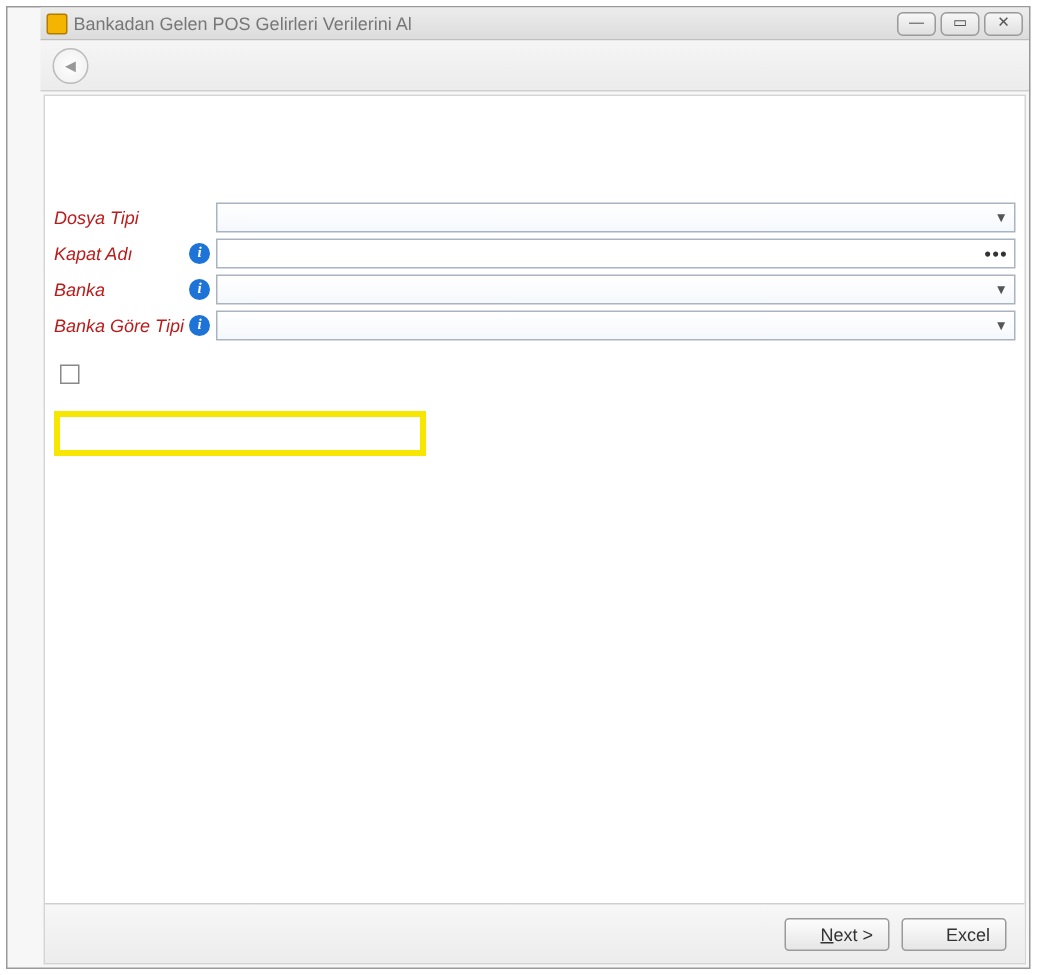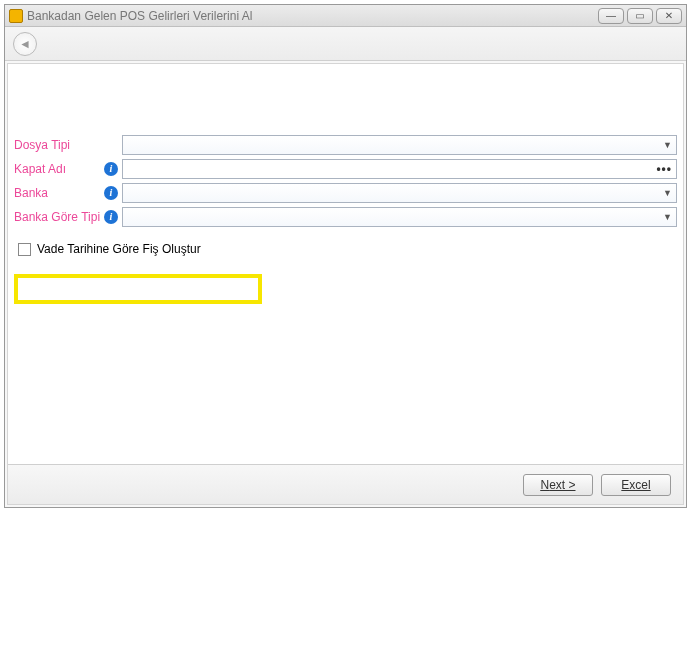--- a/index.html
+++ b/index.html
@@ -10,23 +10,24 @@
     font-size: 12px;
     background: #fff;
     width: 691px;
     height: 650px;
     overflow: hidden;
   }
   .outer {
     border: 1px solid #999;
     background: #f7f7f7;
     width: 683px;
-    height: 504px;
+    height: 642px;
     display: flex;
     flex-direction: column;
+    padding-left: 22px;
   }
   .titlebar {
     height: 22px;
     background: linear-gradient(#ececec, #dcdcdc);
     border-bottom: 1px solid #bfbfbf;
     display: flex;
     align-items: center;
     padding: 0 4px;
   }
   .title-icon {
@@ -83,21 +84,22 @@
     padding: 70px 6px 0 6px;
   }
   .row {
     display:flex;
     align-items:center;
     height: 22px;
     margin-bottom: 2px;
   }
   .label {
     width: 90px;
-    color: #ec4899;
+    color: #b91c1c;
+    font-style: italic;
   }
   .info-icon {
     width: 14px; height:14px;
     border-radius: 50%;
     background: #1e73d6;
     color:#fff;
     font-weight:bold;
     font-size:10px;
     line-height:14px;
     text-align:center;
@@ -169,25 +171,24 @@
     padding: 0 12px;
     gap:8px;
   }
   .btn {
     min-width: 70px;
     height: 22px;
     border:1px solid #9a9a9a;
     border-radius:3px;
     background: linear-gradient(#fdfdfd,#e6e6e6);
     color:#333;
-    text-align:center;
+    text-align:right;
     line-height:20px;
     padding: 0 10px;
     cursor:pointer;
-    text-decoration:underline;
   }
   .btn .u { text-decoration: underline; }
 </style>
 </head>
 <body>
 
 <div class="outer">
   <div class="titlebar">
     <div class="title-icon"></div>
     <div class="title-text">Bankadan Gelen POS Gelirleri Verilerini Al</div>
@@ -240,21 +241,20 @@
         <div class="combo">
           <span></span>
           <span class="combo-arrow">▼</span>
         </div>
       </div>
 
       <div style="height:8px"></div>
 
       <div class="checkrow">
         <div class="checkbox"></div>
-        <span>Vade Tarihine Göre Fiş Oluştur</span>
       </div>
 
 
     </div>
 
     <div class="highlight"></div>
 
     <div style="flex:1"></div>
 
     <div class="footer">

